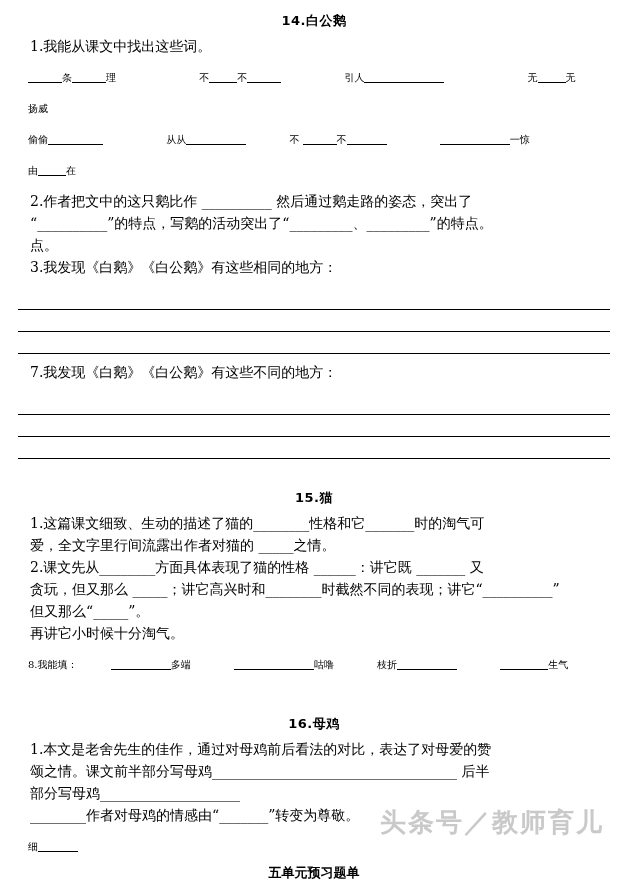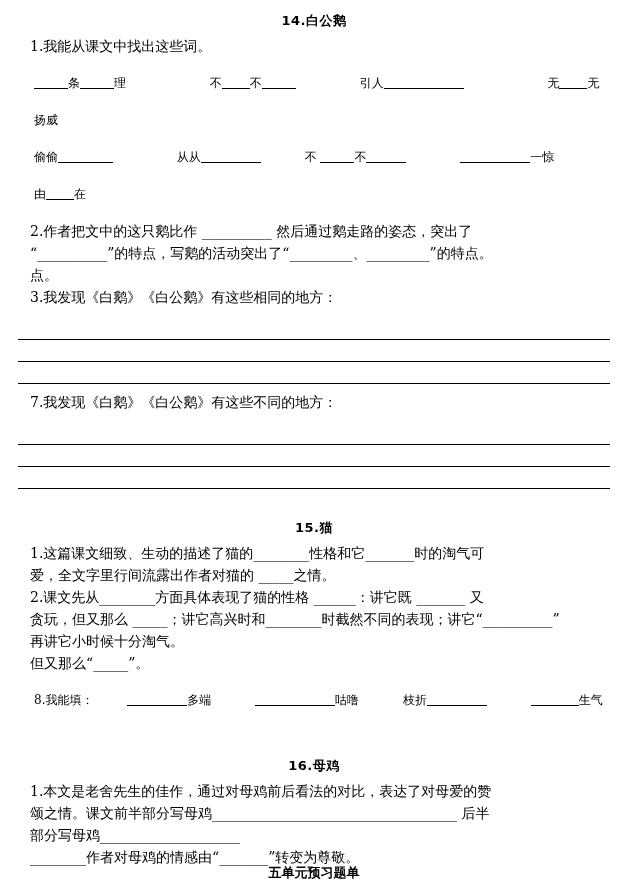--- a/index.html
+++ b/index.html
@@ -30,23 +30,23 @@
     margin: 4px 0 6px 0;
     letter-spacing: 0.5px;
   }
   .para {
     font-size: 14px;
     line-height: 21px;
     margin: 0 0 1px 12px;
     text-align: justify;
   }
   .indent-line {
-    font-size: 12px;
+    font-size: 10px;
     line-height: 21px;
-    margin: 16px;
+    margin: 10px;
   }
   
   .bl {
     display: inline-block;
     border-bottom: 1px solid #000;
     height: 13px;
     vertical-align: -2px;
   }
   .w28 { width: 28px; }
   .w34 { width: 34px; }
@@ -143,22 +143,22 @@
   </div>
 
   <div class="gap-lg"></div>
 
   <div class="section-title">15.猫</div>
 
   <div class="para">1.这篇课文细致、生动的描述了猫的________性格和它_______时的淘气可</div>
   <div class="para">爱，全文字里行间流露出作者对猫的 _____之情。</div>
   <div class="para">2.课文先从________方面具体表现了猫的性格 ______：讲它既 _______ 又</div>
   <div class="para">贪玩，但又那么 _____；讲它高兴时和________时截然不同的表现；讲它“__________”</div>
+  <div class="para">但又那么“_____”。</div>
   <div class="para">再讲它小时候十分淘气。</div>
-  <div class="para">但又那么“_____”。</div>
 
   <div class="indent-line nowrap">
     <span>8.我能填：</span>
     <span class="sp sp30"></span><span class="bl w60"></span>多端
     <span class="sp sp40"></span><span class="bl w80"></span>咕噜
     <span class="sp sp40"></span>枝折<span class="bl w60"></span>
     <span class="sp sp40"></span><span class="bl w48"></span>生气
   </div>
 
   <div class="gap-lg"></div>
@@ -167,14 +167,15 @@
 
   <div class="para">1.本文是老舍先生的佳作，通过对母鸡前后看法的对比，表达了对母爱的赞</div>
   <div class="para">颂之情。课文前半部分写母鸡___________________________________ 后半</div>
   <div class="para">部分写母鸡____________________</div>
   <div class="para">________作者对母鸡的情感由“_______”转变为尊敬。</div>
 
   <div class="indent-line nowrap">
     细<span class="bl w40"></span>
   </div>
 
+  <div class="watermark">头条号／教师育儿</div>
   <div class="footer">五单元预习题单</div>
 </div>
 
 </body></html>

